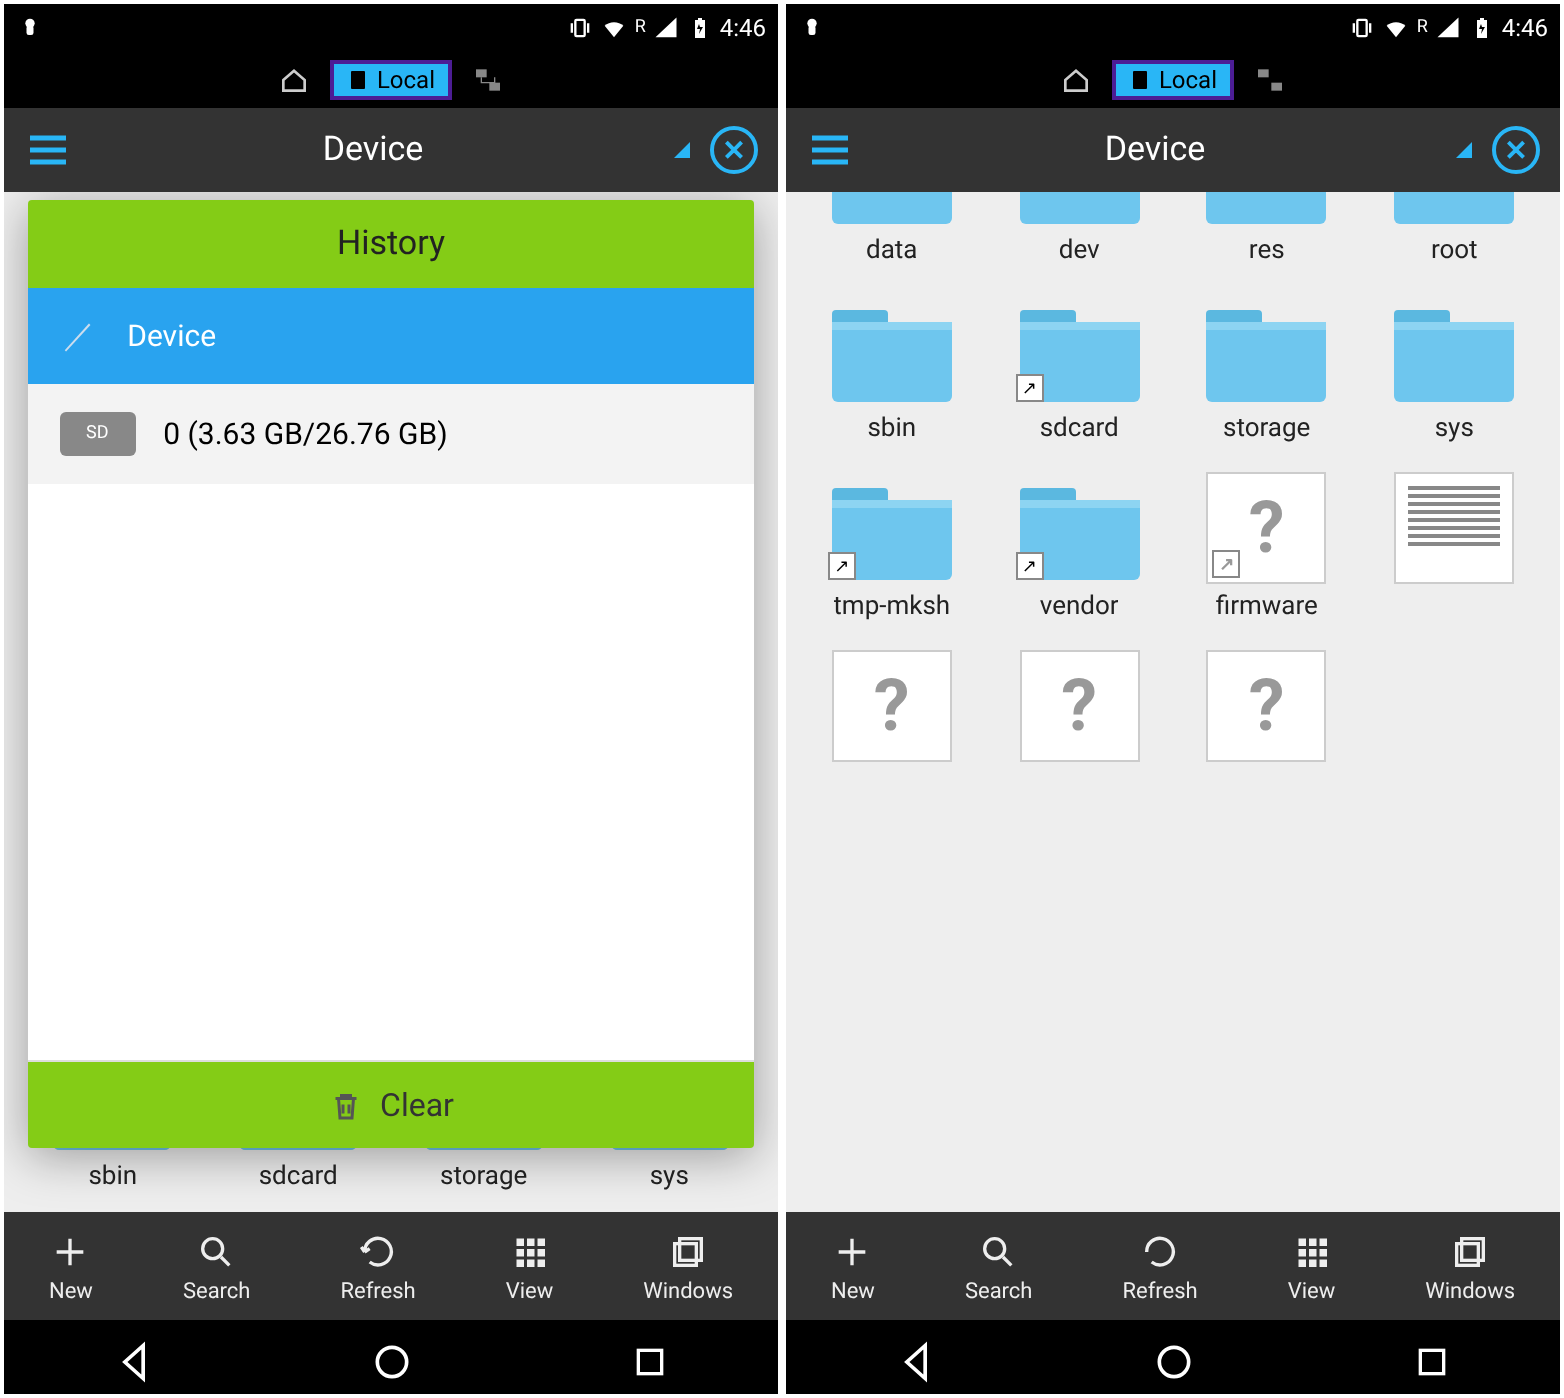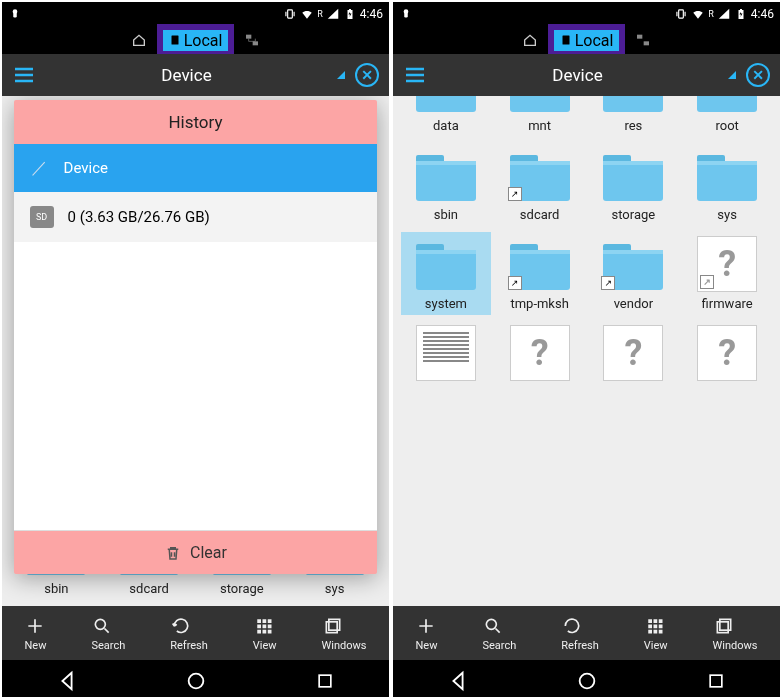--- a/index.html
+++ b/index.html
@@ -9,21 +9,21 @@
   
   
   .status-bar { height: 24px; background: #000; display: flex; justify-content: space-between; align-items: center; padding: 0 6px; color: #fff; font-size: 12px; }
   .status-left { display: flex; align-items: center; gap: 4px; }
   .status-right { display: flex; align-items: center; gap: 3px; }
   .status-icon { width: 14px; height: 14px; display: inline-flex; align-items: center; justify-content: center; }
   
   
   .tab-bar { height: 28px; background: #000; display: flex; justify-content: center; align-items: center; gap: 10px; }
   .tab-home { color: #ccc; font-size: 14px; }
-  .tab-local { background: #29b6f6; color: #000; padding: 1px 6px; border: 6px solid #4c1d95; font-size: 16px; display: flex; align-items: center; gap: 3px; }
+  .tab-local { background: #29b6f6; color: #000; padding: 1px 6px; border: 2px solid #4c1d95; font-size: 12px; display: flex; align-items: center; gap: 3px; }
   .tab-net { color: #888; font-size: 14px; }
   
   
   .header { height: 42px; background: #333; display: flex; align-items: center; padding: 0 10px; position: relative; }
   .menu-icon { color: #29b6f6; font-size: 20px; width: 24px; }
   .header-title { flex: 1; text-align: center; color: #fff; font-size: 17px; }
   .header-right { display: flex; align-items: center; gap: 6px; }
   .triangle { width: 0; height: 0; border-left: 8px solid transparent; border-bottom: 8px solid #29b6f6; margin-right: 4px; }
   .close-circle { width: 24px; height: 24px; border: 2px solid #29b6f6; border-radius: 50%; display: flex; align-items: center; justify-content: center; color: #29b6f6; font-size: 14px; font-weight: bold; }
   
@@ -41,37 +41,37 @@
   
   .file-icon { width: 60px; height: 56px; background: #fff; border: 1px solid #ccc; display: flex; align-items: center; justify-content: center; font-size: 36px; color: #999; font-weight: bold; position: relative; }
   .file-text-icon { width: 60px; height: 56px; background: #fff; border: 1px solid #ccc; padding: 6px; display: flex; flex-direction: column; gap: 2px; }
   .file-text-line { height: 2px; background: #888; }
   
   
   .folder-grid.partial-top { margin-top: -50px; }
   
   
   .dialog-backdrop { position: absolute; inset: 0; background: rgba(0,0,0,0); display: flex; align-items: flex-start; justify-content: center; padding-top: 4px; }
-  .dialog { width: 94%; background: #fca5a5; box-shadow: 0 4px 24px rgba(0,0,0,0.35); border-radius: 2px; }
+  .dialog { width: 94%; background: #84cc16; box-shadow: 0 4px 24px rgba(0,0,0,0.35); border-radius: 2px; }
   .dialog-title { text-align: center; font-size: 17px; padding: 12px; color: #222; }
   .dialog-list { }
   .dialog-item { display: flex; align-items: center; padding: 14px 16px; gap: 14px; font-size: 15px; }
   .dialog-item.active { background: #29a3ef; color: #fff; }
   .dialog-item-icon { width: 20px; height: 20px; display: flex; align-items: center; justify-content: center; font-size: 16px; }
-  .sd-badge { width: 24px; height: 22px; background: #888; color: #fff; border-radius: 3px; font-size: 9px; display: flex; align-items: center; justify-content: center; }
+  .sd-badge { width: 38px; height: 22px; background: #888; color: #fff; border-radius: 3px; font-size: 9px; display: flex; align-items: center; justify-content: center; }
   .dialog-body { height: 288px; background: #fff; }
   .dialog-footer { border-top: 1px solid #ddd; padding: 12px; text-align: right; display: flex; align-items: center; justify-content: center; gap: 8px; font-size: 16px; color: #333; }
   
   
   .bg-folders { position: absolute; inset: 0; }
   .bg-row { position: absolute; left: 0; right: 0; display: grid; grid-template-columns: repeat(4, 1fr); padding: 0 8px; }
   
   
   .toolbar { height: 54px; background: #333; display: flex; justify-content: space-around; align-items: center; }
-  .tool-item { display: flex; flex-direction: column; align-items: flex-start; gap: 2px; color: #eee; font-size: 11px; }
+  .tool-item { display: flex; flex-direction: column; align-items: center; gap: 2px; color: #eee; font-size: 11px; }
   .tool-icon { width: 22px; height: 22px; display: flex; align-items: center; justify-content: center; font-size: 18px; }
   
   
   .nav-bar { height: 42px; background: #000; display: flex; justify-content: space-around; align-items: center; }
   
   svg { display: block; }
 </style>
 </head>
 <body>
 
@@ -376,21 +376,21 @@
             <div class="folder-label">data</div>
           </div>
           <div class="folder-item">
             <div class="folder-icon">
               <svg class="folder-svg" viewBox="0 0 68 56">
                 <rect x="4" y="8" width="28" height="8" rx="2" fill="#5bb8e0"></rect>
                 <rect x="4" y="14" width="60" height="40" rx="3" fill="#6ec6ee"></rect>
                 <rect x="4" y="14" width="60" height="4" fill="#8dd4f2"></rect>
               </svg>
             </div>
-            <div class="folder-label">mnt</div>
+            <div class="folder-label">dev</div>
           </div>
           <div class="folder-item">
             <div class="folder-icon">
               <svg class="folder-svg" viewBox="0 0 68 56">
                 <rect x="4" y="8" width="28" height="8" rx="2" fill="#5bb8e0"></rect>
                 <rect x="4" y="14" width="60" height="40" rx="3" fill="#6ec6ee"></rect>
                 <rect x="4" y="14" width="60" height="4" fill="#8dd4f2"></rect>
               </svg>
             </div>
             <div class="folder-label">res</div>
@@ -438,30 +438,20 @@
           </div>
           <div class="folder-item">
             <div class="folder-icon">
               <svg class="folder-svg" viewBox="0 0 68 56">
                 <rect x="4" y="8" width="28" height="8" rx="2" fill="#5bb8e0"></rect>
                 <rect x="4" y="14" width="60" height="40" rx="3" fill="#6ec6ee"></rect>
                 <rect x="4" y="14" width="60" height="4" fill="#8dd4f2"></rect>
               </svg>
             </div>
             <div class="folder-label">sys</div>
-          </div>
-          <div class="folder-item selected">
-            <div class="folder-icon">
-              <svg class="folder-svg" viewBox="0 0 68 56">
-                <rect x="4" y="8" width="28" height="8" rx="2" fill="#5bb8e0"></rect>
-                <rect x="4" y="14" width="60" height="40" rx="3" fill="#6ec6ee"></rect>
-                <rect x="4" y="14" width="60" height="4" fill="#8dd4f2"></rect>
-              </svg>
-            </div>
-            <div class="folder-label">system</div>
           </div>
           <div class="folder-item">
             <div class="folder-icon">
               <svg class="folder-svg" viewBox="0 0 68 56">
                 <rect x="4" y="8" width="28" height="8" rx="2" fill="#5bb8e0"></rect>
                 <rect x="4" y="14" width="60" height="40" rx="3" fill="#6ec6ee"></rect>
                 <rect x="4" y="14" width="60" height="4" fill="#8dd4f2"></rect>
               </svg>
               <span class="link-badge">↗</span>
             </div>

